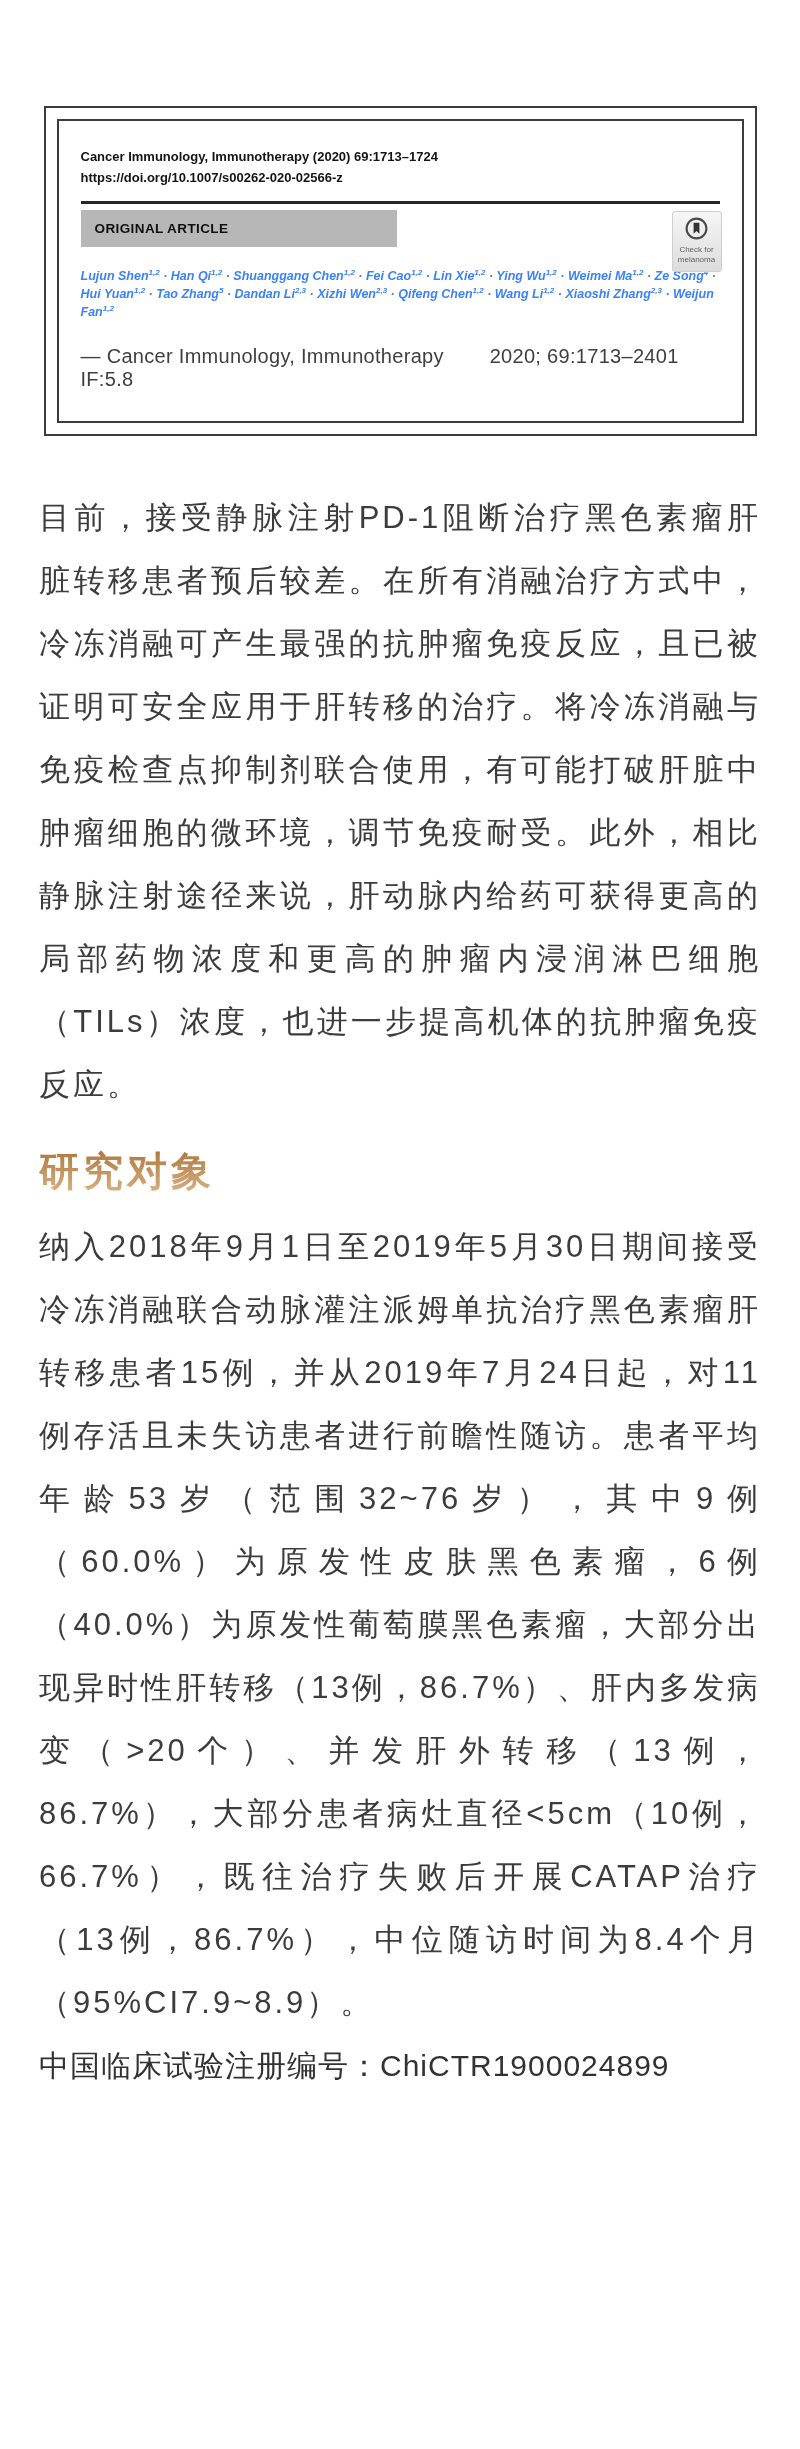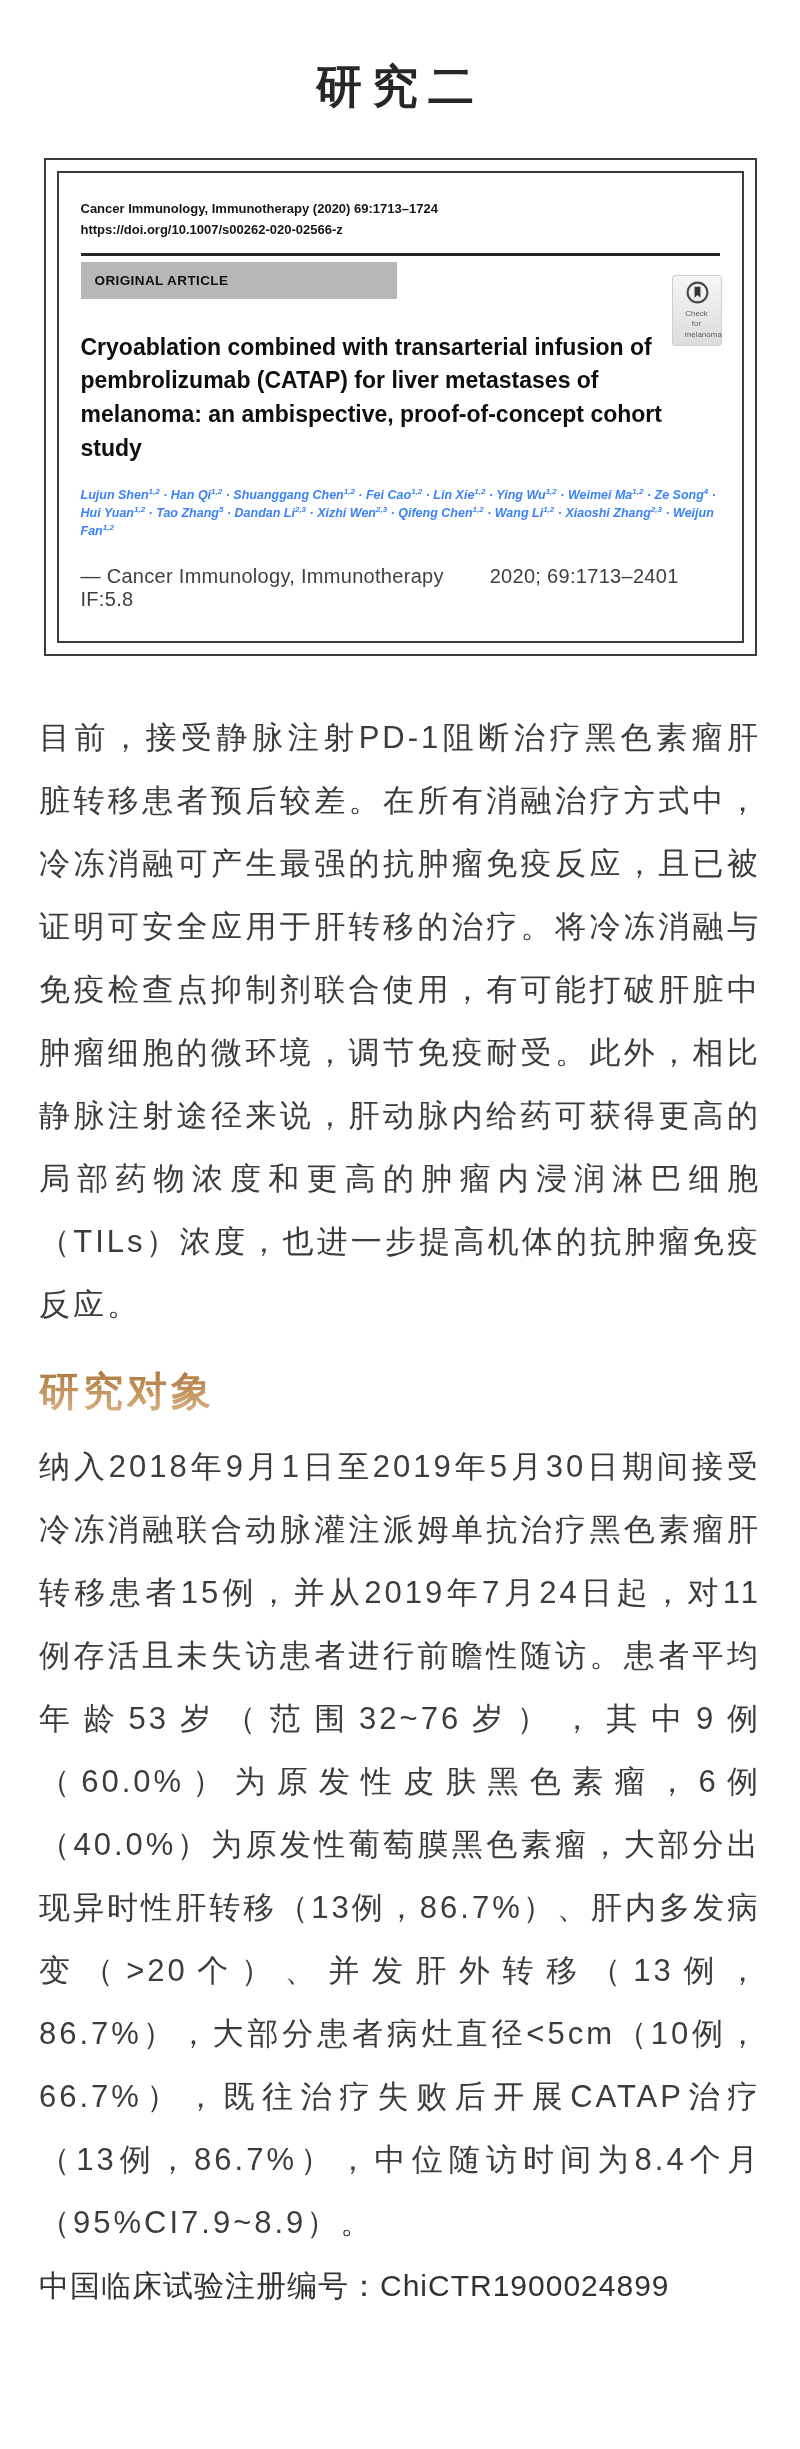--- a/index.html
+++ b/index.html
@@ -68,27 +68,27 @@
     padding-left: 14px;
     box-sizing: border-box;
     font-size: 13.5px;
     font-weight: 700;
     color: #101010;
     letter-spacing: 0.4px;
   }
   .check-badge {
     position: absolute;
     right: 20px;
-    top: 102px;
+    top: 90px;
     width: 50px;
     background: linear-gradient(180deg, #f6f6f6, #dcdcdc);
     border: 1px solid #cfcfcf;
     border-radius: 3px;
     text-align: center;
-    padding: 4px 12px 5px;
+    padding: 4px 2px 5px;
     box-sizing: border-box;
   }
   .check-badge .txt {
     font-size: 8px;
     color: #5f5f5f;
     line-height: 1.3;
   }
   .paper-title {
     margin-top: 32px;
     font-size: 23px;
@@ -146,42 +146,40 @@
     font-weight: 300;
     color: #323232;
     line-height: 63px;
     letter-spacing: 1px;
   }
 </style>
 </head>
 <body>
 
 <div class="header">
-  <div class="subtitle">研究二</div>
 </div>
 
 <div class="paper-card">
   <div class="paper-inner">
     <div class="journal-line">Cancer Immunology, Immunotherapy (2020) 69:1713–1724</div>
     <div class="doi-line">https://doi.org/10.1007/s00262-020-02566-z</div>
     <div class="divider"></div>
     <div class="type-bar">ORIGINAL ARTICLE</div>
 
     <div class="check-badge">
       <span>
         <svg width="25" height="25" viewBox="0 0 24 24">
           <circle cx="12" cy="12" r="9.5" fill="none" stroke="#4a4a4a" stroke-width="2"></circle>
           <path d="M9.2 6.5 h5.6 v10.5 l-2.8 -2.7 -2.8 2.7 z" fill="#333333"></path>
         </svg>
       </span>
       <div class="txt">Check for</div>
       <div class="txt">melanoma</div>
     </div>
 
-    <div class="paper-title">Cryoablation combined with transarterial infusion of pembrolizumab (CATAP) for liver metastases of melanoma: an ambispective, proof-of-concept cohort study</div>
     <div class="authors">Lujun Shen<sup>1,2</sup> · Han Qi<sup>1,2</sup> · Shuanggang Chen<sup>1,2</sup> · Fei Cao<sup>1,2</sup> · Lin Xie<sup>1,2</sup> · Ying Wu<sup>1,2</sup> · Weimei Ma<sup>1,2</sup> · Ze Song<sup>4</sup> · Hui Yuan<sup>1,2</sup> · Tao Zhang<sup>5</sup> · Dandan Li<sup>2,3</sup> · Xizhi Wen<sup>2,3</sup> · Qifeng Chen<sup>1,2</sup> · Wang Li<sup>1,2</sup> · Xiaoshi Zhang<sup>2,3</sup> · Weijun Fan<sup>1,2</sup><sup></sup></div>
 
     <div class="citation">
       <span class="seg">— Cancer Immunology, Immunotherapy</span>
       <span class="seg">2020; 69:1713–2401</span>
       <span class="seg">IF:5.8</span>
     </div>
   </div>
 </div>
 

